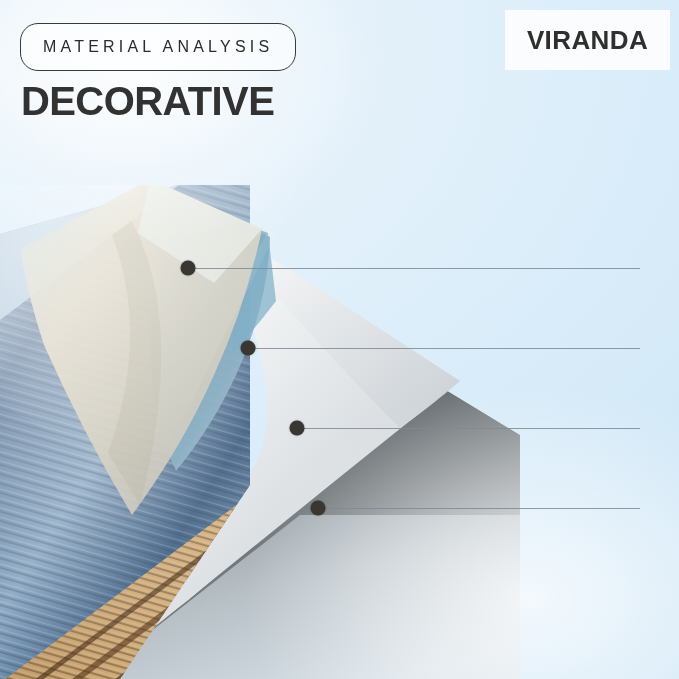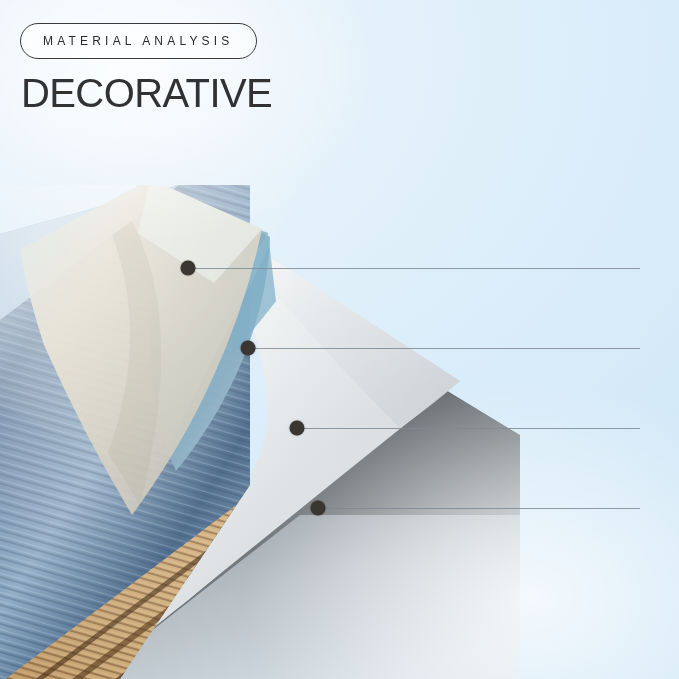--- a/index.html
+++ b/index.html
@@ -20,35 +20,35 @@
     position:absolute;inset:0;
     background:
       radial-gradient(60% 45% at 78% 88%, rgba(255,255,255,0.75) 0%, rgba(255,255,255,0) 70%),
       radial-gradient(55% 40% at 20% 10%, rgba(255,255,255,0.85) 0%, rgba(255,255,255,0) 65%);
     pointer-events:none;
   }
 
   
   .badge{
     position:absolute;left:20px;top:23px;
-    height:36px;box-sizing:border-box;
+    height:48px;box-sizing:border-box;
     padding:0 22px;
     display:flex;align-items:center;
     border:1.5px solid #3a3a3a;
     border-radius:18px;
     background:rgba(255,255,255,0.55);
-    font-size:12px;
+    font-size:16px;
     letter-spacing:4.2px;
     color:#2b2b2b;
     white-space:nowrap;
   }
   .title{
-    position:absolute;left:21px;top:72px;
+    position:absolute;left:21px;top:80px;
     font-size:40px;
-    font-weight:normal;
+    font-weight:bold;
     line-height:1.08;
     letter-spacing:-0.6px;
     color:#323232;
     white-space:nowrap;
   }
   .title .l2{display:block;}
 
   .brandbox{
     position:absolute;left:505px;top:10px;
     width:165px;height:60px;
@@ -218,20 +218,23 @@
   <div id="bg-glow"></div>
 
   <div class="badge">
     <span>MATERIAL ANALYSIS</span>
   </div>
 
   <div class="title">
     <span>DECORATIVE</span>
   </div>
 
+  <div class="brandbox">
+    <span>VIRANDA</span>
+  </div>
 
   <div class="callout">
     <div class="leader" style="left:188px;top:268px;width:452px;"></div>
     <div class="dot" style="left:188px;top:268px;"></div>
 
   </div>
 
   <div class="callout">
     <div class="leader" style="left:248px;top:348px;width:392px;"></div>
     <div class="dot" style="left:248px;top:348px;"></div>

